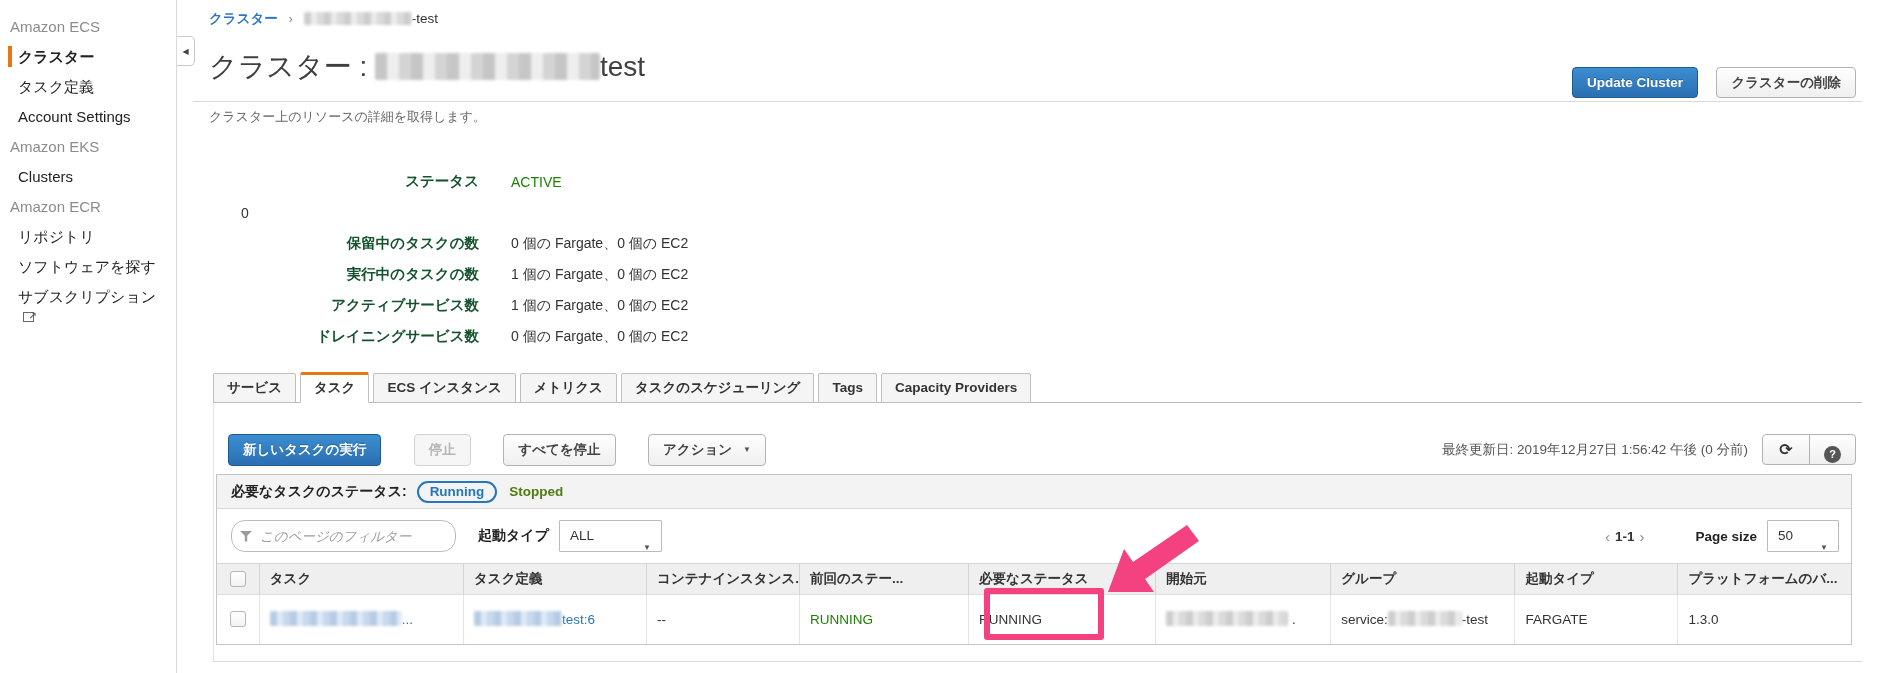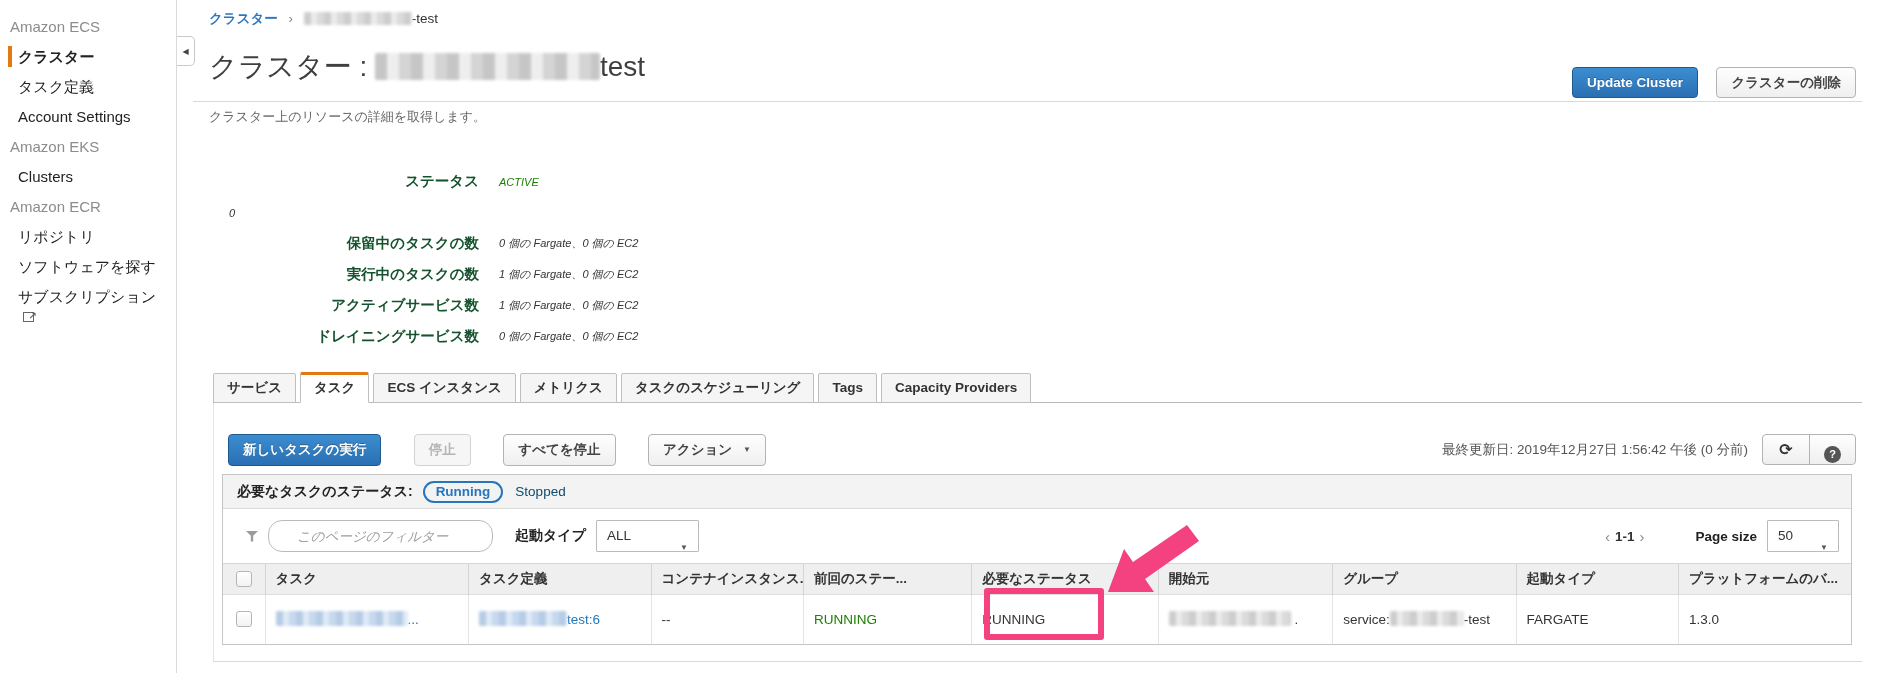--- a/index.html
+++ b/index.html
@@ -38,21 +38,21 @@
                  text-shadow:0 -1px 0 rgba(0,0,0,.25); }
   .btn-default { background:linear-gradient(#fefefe,#efefef); border:1px solid #b3b3b3; color:#444; }
   .btn-disabled { background:#f6f6f6; border:1px solid #d2d2d2; color:#b5b5b5; cursor:default; }
   .hdr-buttons { position:absolute; top:67px; right:22px; }
   .hdr-buttons .btn { margin-left:14px; }
 
   
   .status-list { position:absolute; left:31px; top:166px; }
   .status-row { display:flex; height:31px; align-items:center; }
   .status-label { width:270px; text-align:right; font-weight:bold; font-size:14.5px; color:#14532d; }
-  .status-value { margin-left:20px; font-size:11px; color:#333;font-style:italic; }
+  .status-value { margin-left:32px; font-size:14px; color:#333; }
   .status-value.green { color:#1d8102; }
 
   
   .tab-baseline { position:absolute; left:35px; right:16px; top:402px; height:1px; background:#b9b9b9; }
   .tabs { position:absolute; left:35px; top:372px; height:31px; display:flex; align-items:flex-end; z-index:2; }
   .tab { height:30px; line-height:28px; padding:0 13px; font-size:13.5px; font-weight:bold; color:#333;
          background:#f5f5f5; border:1px solid #bfbfbf; border-radius:2px 2px 0 0; margin-right:4px; cursor:pointer; }
   .tab.active { height:31px; line-height:26px; background:#fff; border-top:3px solid #e47911; border-bottom:1px solid #fff; }
 
   .panel-left-border { position:absolute; left:35px; top:403px; width:1px; height:258px; background:#e4e4e4; }
@@ -66,34 +66,34 @@
   .last-updated { font-size:13.5px; color:#555; margin-right:14px; }
   .seg { display:flex; border:1px solid #b3b3b3; border-radius:4px; overflow:hidden;
          background:linear-gradient(#fefefe,#efefef); height:31px; }
   .seg-cell { width:46px; text-align:center; line-height:29px; cursor:pointer; }
   .seg-cell + .seg-cell { border-left:1px solid #b3b3b3; }
   .refresh-glyph { font-size:16px; font-weight:bold; color:#333; }
   .help-circle { display:inline-block; width:17px; height:17px; border-radius:50%; background:#555;
                  color:#fff; font-size:11px; font-weight:bold; line-height:17px; vertical-align:-3px; }
 
   
-  .table-box { position:absolute; left:44px; right:26px; top:474px; border:1px solid #c5c5c5; background:#fff; }
+  .table-box { position:absolute; left:38px; right:26px; top:474px; border:1px solid #c5c5c5; background:#fff; }
   .filter-status-row { height:34px; background:#f3f3f3; border-bottom:1px solid #d9d9d9;
                        display:flex; align-items:center; padding:0 14px; font-size:14px; }
   .filter-status-label { font-weight:bold; color:#222; margin-right:10px; }
   .pill { border:2px solid #2676bc; color:#2676bc; font-weight:bold; border-radius:14px;
           padding:1px 11px 2px; font-size:13.5px; cursor:pointer; }
-  .link { color:#0c4a6e; cursor:pointer; }
+  .link { color:#4d7c0f; cursor:pointer;font-weight:bold; }
   .stopped-link { margin-left:12px; font-size:13.5px; }
 
   .controls-row { height:54px; display:flex; align-items:center; padding:0 14px; position:relative; }
   .filter-input-wrap { position:relative; }
   .filter-input { width:225px; height:32px; border:1px solid #bbb; border-radius:14px;
                   padding:0 8px 0 28px; font-size:13.5px; font-style:italic; color:#404040;
-                  font-family:"Liberation Sans","DejaVu Sans",sans-serif;margin-left:31px; }
+                  font-family:"Liberation Sans","DejaVu Sans",sans-serif; }
   .filter-input::placeholder { color:#9b9b9b; font-style:italic; }
   .funnel { position:absolute; left:9px; top:11px; }
   .launch-label { font-weight:bold; font-size:14px; margin:0 10px 0 22px; color:#222; }
   .select-box { position:relative; width:103px; height:32px; border:1px solid #bbb; border-radius:1px;
                 background:#fff; font-size:13.5px; line-height:30px; padding:0 10px; cursor:pointer; }
   .select-box .caret { position:absolute; right:10px; top:12px; margin:0; }
   .controls-right { position:absolute; right:12px; top:0; height:54px; display:flex; align-items:center; font-size:13.5px; }
   .pg-arrow { color:#8a8a8a; font-size:15px; padding:0 5px; cursor:pointer; }
   .pg-range { font-weight:bold; color:#333; }
   .pg-label { font-weight:bold; margin:0 10px 0 8px; color:#222;padding-left:38px; }

